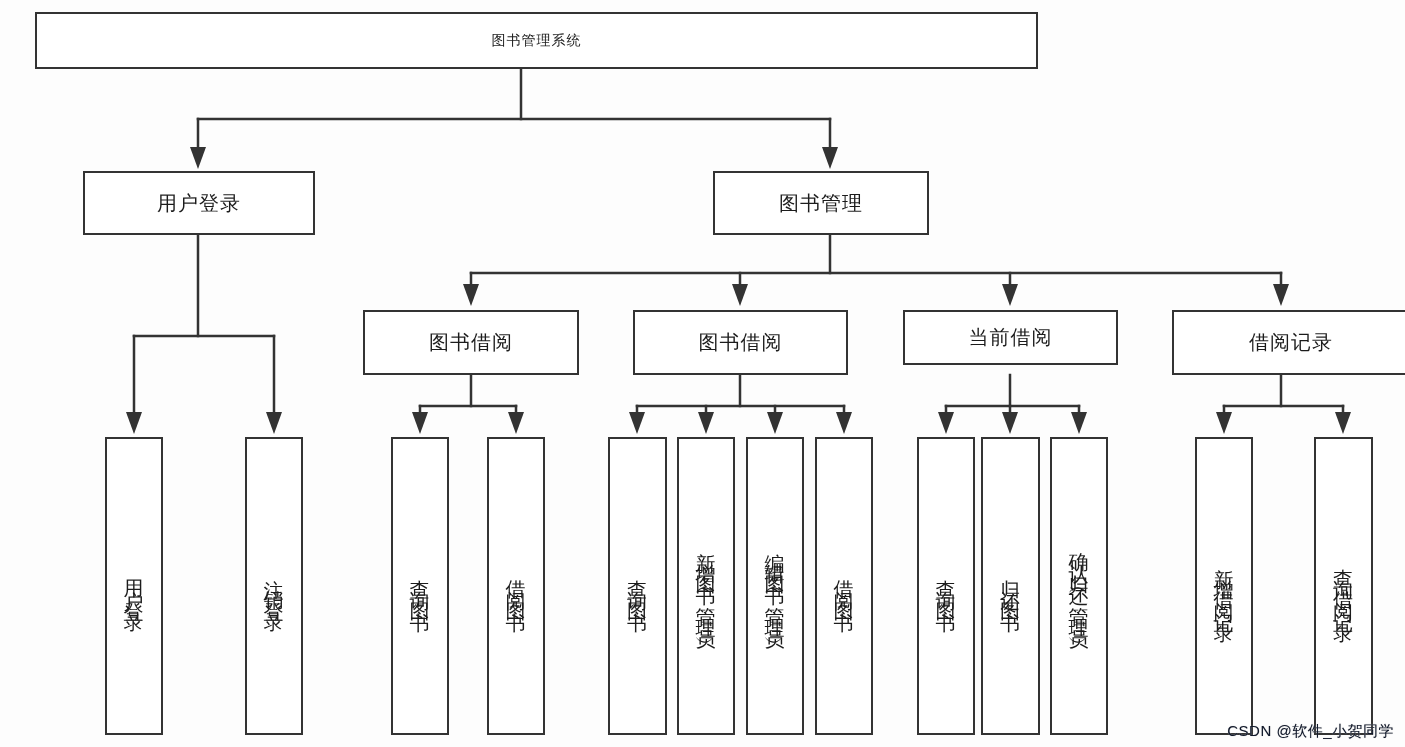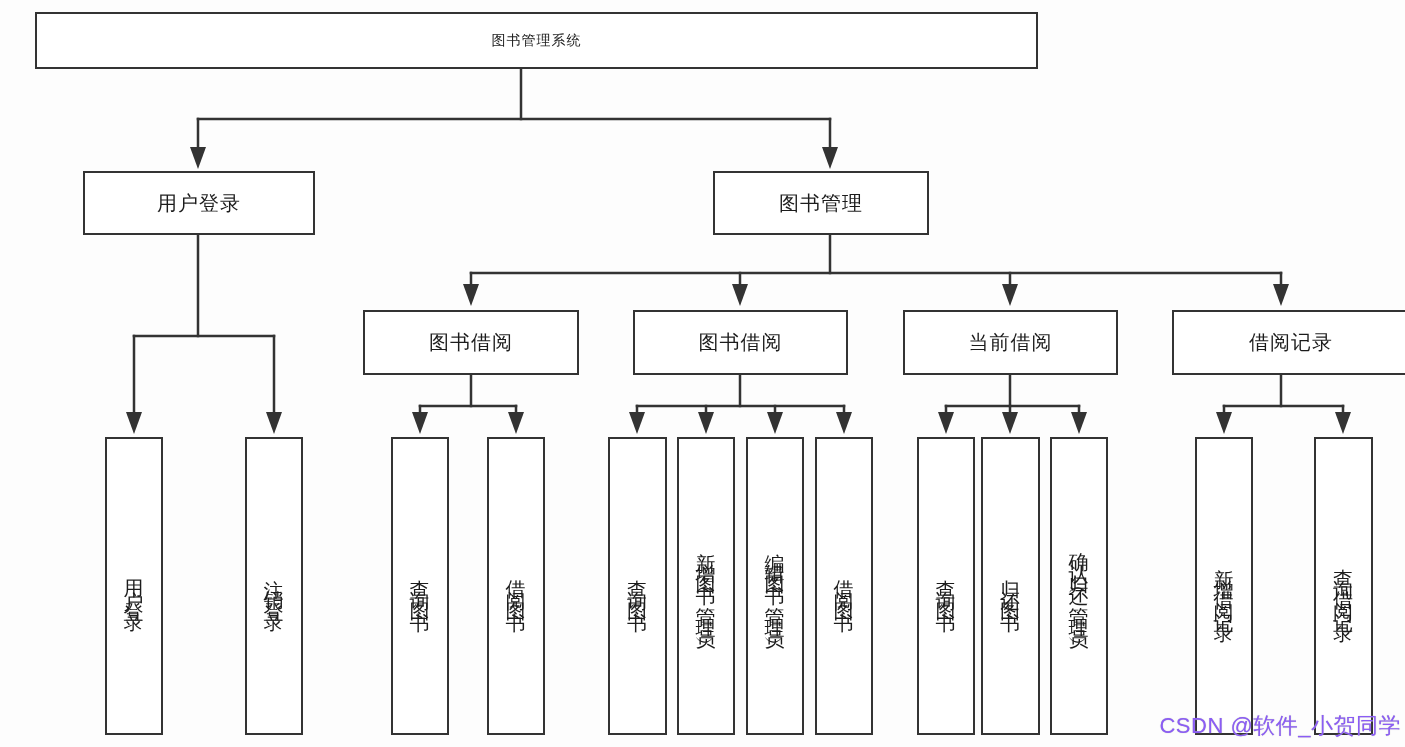--- a/index.html
+++ b/index.html
@@ -31,25 +31,25 @@
     font-size:20px;
     line-height:1.0;
   }
   svg.wires{
     position:absolute;left:0;top:0;z-index:1;
   }
   svg.wires line{stroke:#333333;stroke-width:2.5;stroke-linecap:square;}
   svg.wires polygon{fill:#333333;stroke:none;}
   .watermark{
     position:absolute;
-    right:4px;bottom:6px;
+    right:11px;bottom:6px;
     z-index:5;
-    font-size:22px;
+    font-size:15px;
     letter-spacing:0.5px;
-    color:#8b5cf6;
+    color:#0f172a;
     text-shadow:0 0 1px #b5b5b5;
     white-space:nowrap;
   }
 </style>
 </head>
 <body>
 
 <div class="canvas">
 
   <svg class="wires" width="1405" height="747" viewBox="0 0 1405 747" aria-hidden="true">
@@ -114,21 +114,21 @@
     <polygon points="1335,412 1351,412 1343,434"></polygon>
   </svg>
 
   <div class="box root" style="left:20px;top:12px;width:1003px;height:57px">图书管理系统</div>
 
   <div class="box" style="left:83px;top:171px;width:232px;height:64px">用户登录</div>
   <div class="box" style="left:713px;top:171px;width:216px;height:64px">图书管理</div>
 
   <div class="box" style="left:363px;top:310px;width:216px;height:65px">图书借阅</div>
   <div class="box" style="left:633px;top:310px;width:215px;height:65px">图书借阅</div>
-  <div class="box" style="left:903px;top:310px;width:215px;height:65px">当前借阅</div>
+  <div class="box" style="left:903px;top:310px;width:215px;height:55px">当前借阅</div>
   <div class="box" style="left:1172px;top:310px;width:238px;height:65px">借阅记录</div>
 
   <div class="box vbox" style="left:105px;top:437px;width:58px;height:298px">用户登录</div>
   <div class="box vbox" style="left:245px;top:437px;width:58px;height:298px">注销登录</div>
 
   <div class="box vbox" style="left:391px;top:437px;width:58px;height:298px">查询图书</div>
   <div class="box vbox" style="left:487px;top:437px;width:58px;height:298px">借阅图书</div>
 
   <div class="box vbox" style="left:608px;top:437px;width:59px;height:298px">查询图书</div>
   <div class="box vbox" style="left:677px;top:437px;width:58px;height:298px">新增图书（管理员）</div>

